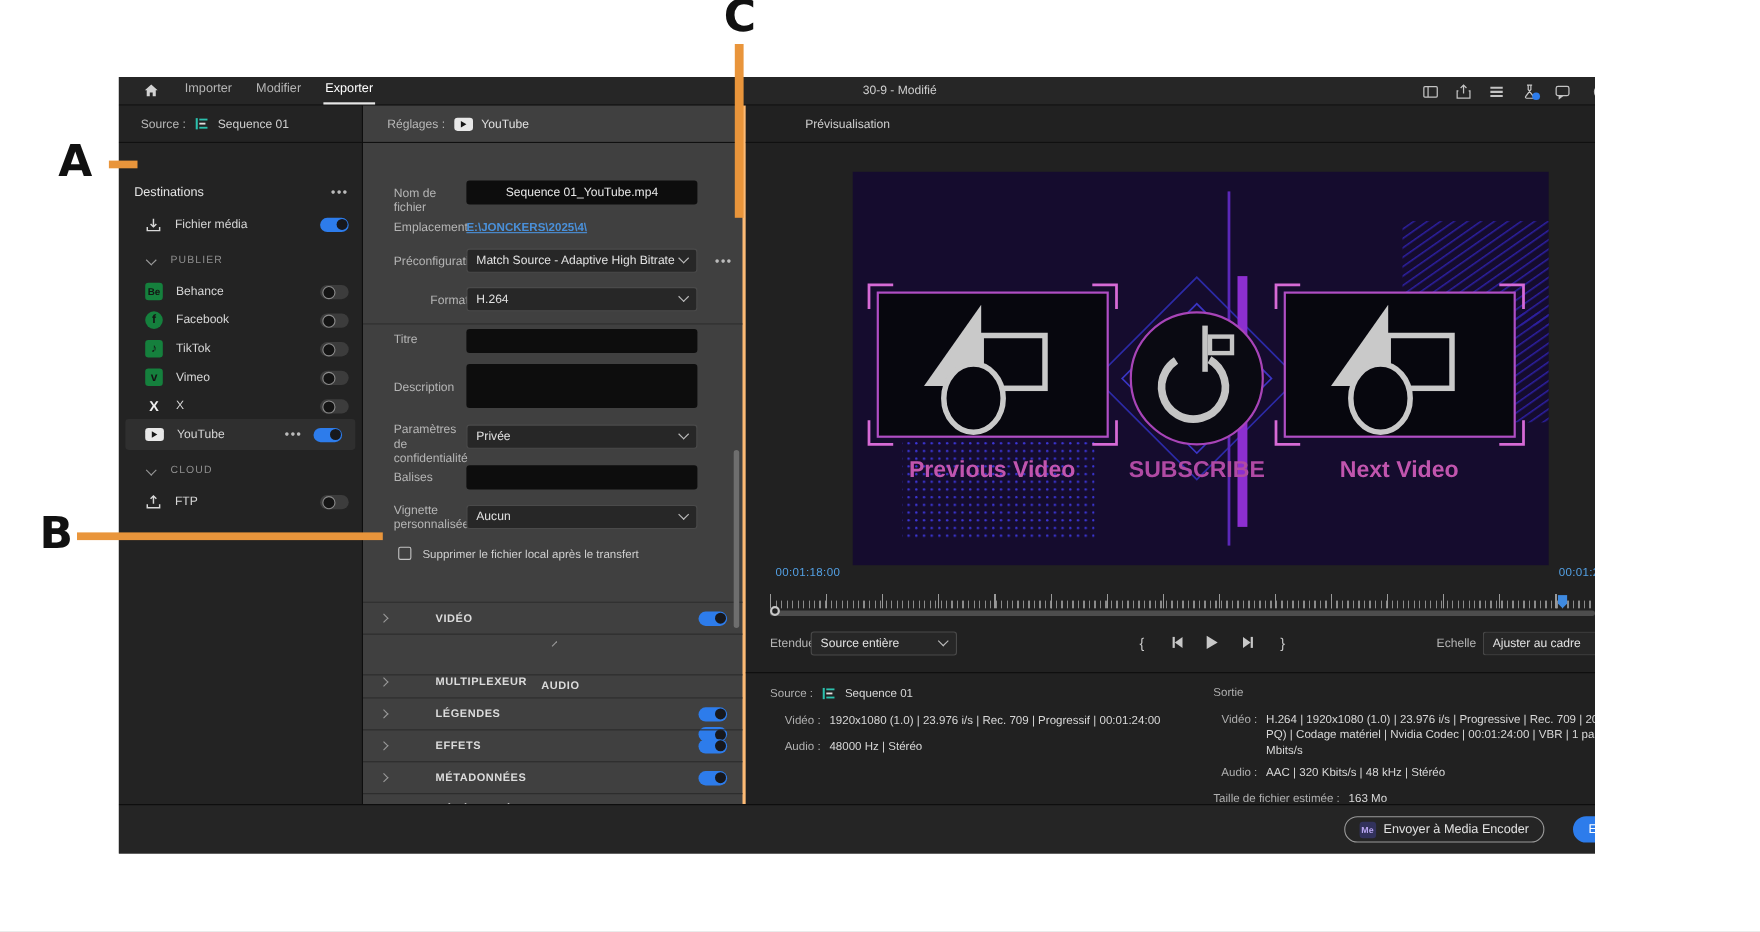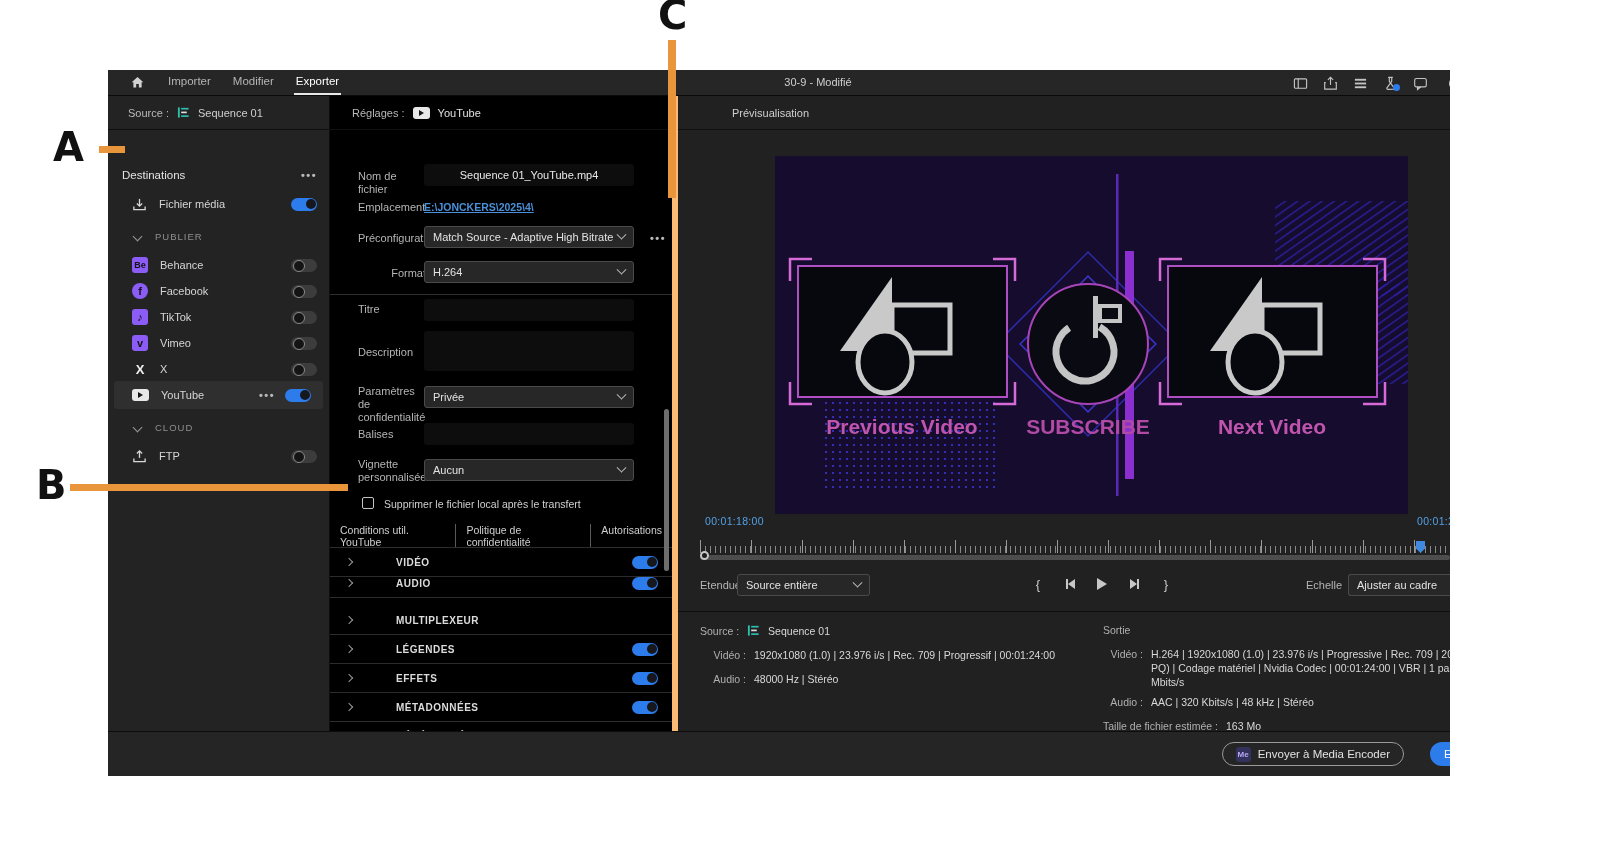--- a/index.html
+++ b/index.html
@@ -14,35 +14,35 @@
   #window { position:absolute; left:108px; top:70px; width:1342px; height:706px; background:#232323; overflow:hidden; color:#c8c8c8; font-size:11px; }
 
   
   #topbar { position:absolute; left:0; top:0; width:100%; height:26px; background:#262626; border-bottom:1px solid #0a0a0a; }
   .tab { color:#b5b5b5; font-size:11.5px; padding:5px 2px 6px; cursor:default; }
   .tab.active { color:#ffffff; border-bottom:2px solid #e8e8e8; }
   .tb-icons { position:absolute; right:0; top:0; height:26px; display:flex; align-items:center; gap:15px; }
 
   
   #sidebar { position:absolute; left:0; top:26px; width:222px; bottom:45px; background:#232323; border-right:1px solid #0e0e0e; }
-  #settings { position:absolute; left:222px; top:26px; width:348px; bottom:45px; background:#000000; border-right:6px solid #fdba74; }
+  #settings { position:absolute; left:222px; top:26px; width:348px; bottom:45px; background:#404040; border-right:3px solid #fdba74; }
   #previewp { position:absolute; left:570px; top:26px; width:772px; bottom:45px; background:#212121; }
   .panel-head { position:absolute; left:0; top:0; width:100%; height:34px; border-bottom:1px solid #101010; display:flex; align-items:center; }
 
   
   .tgl { width:26px; height:13px; border-radius:7px; position:relative; flex:none; }
   .tgl.on { background:#2d7ceb; }
   .tgl.on::after { content:""; position:absolute; right:1.5px; top:1.5px; width:10px; height:10px; border-radius:50%; background:#17181d; }
   .tgl.off { background:#3c3c3c; }
   .tgl.off::after { content:""; position:absolute; left:1.5px; top:1.5px; width:10px; height:10px; border-radius:50%; background:#141414; border:1px solid #8a8a8a; }
 
   
   .dest-row { position:absolute; left:10px; right:12px; height:26px; display:flex; align-items:center; }
   .dest-row .lbl { color:#d6d6d6; font-size:11px; margin-left:12px; }
-  .badge { width:16px; height:16px; background:#8b5cf6; color:#141414; border-radius:3px; display:flex; align-items:center; justify-content:center; font-size:9px; font-weight:bold; flex:none; }
+  .badge { width:16px; height:16px; background:#15803d; color:#141414; border-radius:3px; display:flex; align-items:center; justify-content:center; font-size:9px; font-weight:bold; flex:none; }
   .badge.round { border-radius:50%; }
   .more { color:#bbbbbb; letter-spacing:1.5px; font-size:11px; font-weight:bold; }
   .chev-down { width:7px; height:7px; border-right:1.5px solid #9a9a9a; border-bottom:1.5px solid #9a9a9a; transform:rotate(45deg); display:inline-block; }
   .chev-right { width:6px; height:6px; border-right:1.5px solid #9a9a9a; border-bottom:1.5px solid #9a9a9a; transform:rotate(-45deg); display:inline-block; }
   .sec-cap { color:#8f8f8f; font-size:9.5px; letter-spacing:1px; margin-left:14px; }
 
   
   .f-label { position:absolute; left:28px; color:#b5b5b5; font-size:11px; width:68px; line-height:13px; }
   .f-input { position:absolute; left:94px; width:210px; height:22px; background:#0d0d0d; border:none; border-radius:3px; color:#e8e8e8; font-size:11px; text-align:center; font-family:"Liberation Sans",sans-serif; }
   .f-drop { position:absolute; left:94px; width:210px; height:22px; background:#272727; border:1px solid #4a4a4a; border-radius:3px; color:#e2e2e2; font-size:11px; display:flex; align-items:center; padding:0 8px; }
@@ -273,34 +273,29 @@
 
     <div class="f-label" style="top:362px;">Vignette personnalisée</div>
     <div class="f-drop" style="top:363px;">
         <span>Aucun</span>
         <span class="cv"></span>
       </div>
 
     <div class="abs" style="left:32px; top:401px; width:12px; height:12px; border:1.5px solid #c4c4c4; border-radius:2px;"></div>
     <div class="abs" style="left:54px; top:402px; color:#cfcfcf; font-size:10.5px;">Supprimer le fichier local après le transfert</div>
 
-    <div class="abs" style="left:0; top:428px; width:100%; display:flex; justify-content:center; gap:0; font-size:10.5px; color:#cfcfcf;">
-      <span style="padding:0 10px; border-right:1px solid #5a5a5a;">Conditions util. YouTube</span>
-      <span style="padding:0 10px; border-right:1px solid #5a5a5a;">Politique de confidentialité</span>
-      <span style="padding:0 10px;">Autorisations</span>
-    </div>
 
     <div class="abs" style="left:0; top:451px; width:100%; border-top:1px solid #2e2e2e;"></div>
 
     <div class="sec-row" style="top:452px;">
         <span class="chev-right"></span>
         <span class="t">VIDÉO</span>
         <span class="tgl on" style="margin-left:auto;"></span>
       </div>
-    <div class="sec-row" style="top:473px;">
+    <div class="sec-row" style="top:489px;flex-direction:column;">
         <span class="chev-right"></span>
         <span class="t">AUDIO</span>
         <span class="tgl on" style="margin-left:auto;"></span>
       </div>
     <div class="sec-row" style="top:510px;">
         <span class="chev-right"></span>
         <span class="t">MULTIPLEXEUR</span>
       </div>
     <div class="sec-row" style="top:568px;">
         <span class="chev-right"></span>

